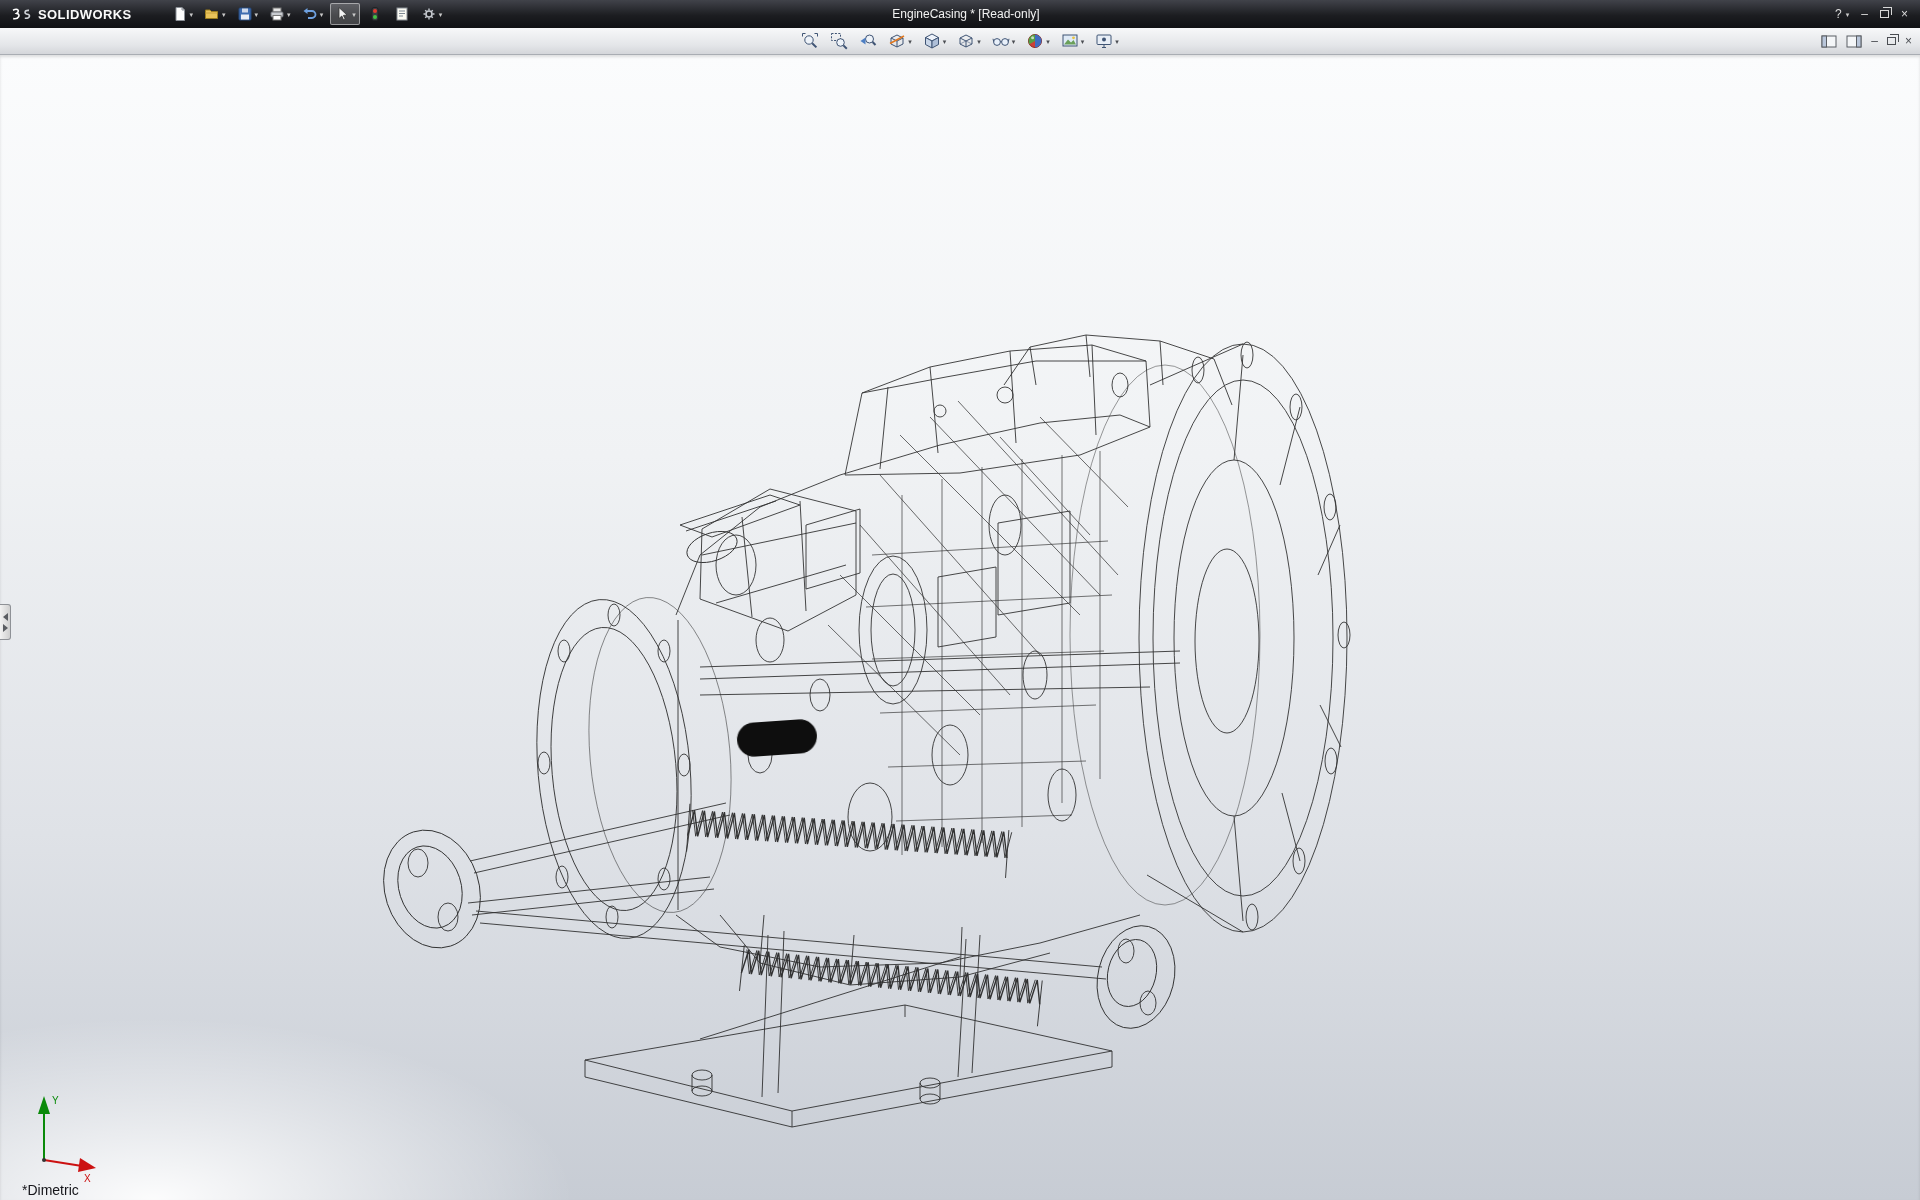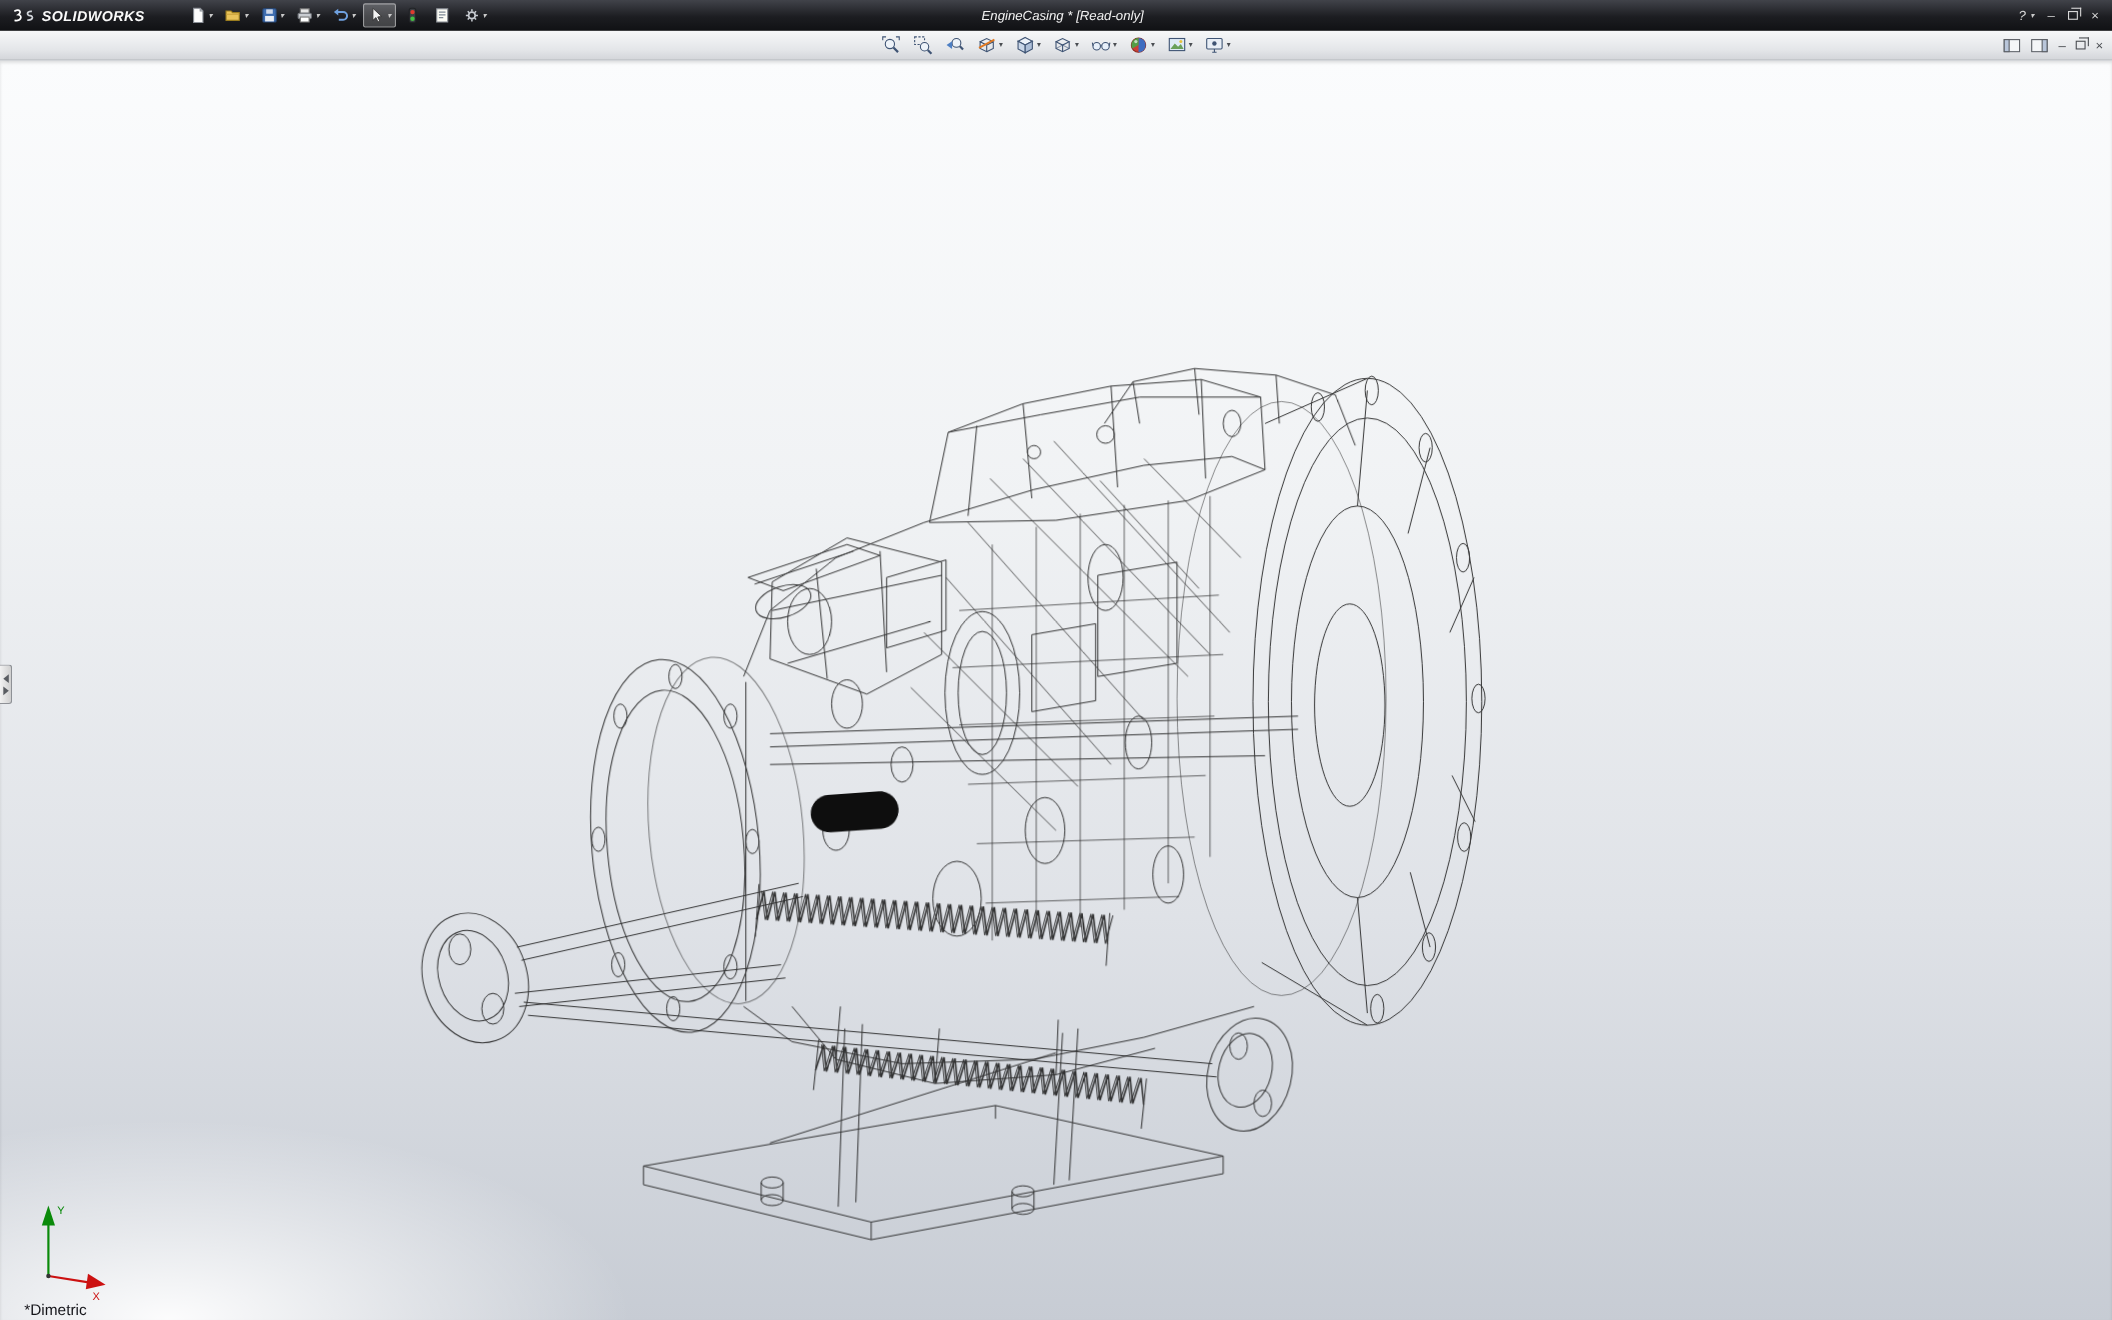--- a/index.html
+++ b/index.html
@@ -3,21 +3,21 @@
 <meta charset="utf-8">
 <style>
   * { box-sizing: border-box; margin: 0; padding: 0; }
   html,body { width:1920px; height:1200px; overflow:hidden; background:#000;
               font-family:"Liberation Sans", sans-serif; }
   .app { position:relative; width:1920px; height:1200px; background:#fff; }
 
   
   .titlebar { position:relative; height:28px;
     background:linear-gradient(#41434a, #1c1d21 55%, #101114);
-    display:flex; align-items:center; color:#e9e9e9; z-index:5;font-style:italic; }
+    display:flex; align-items:center; color:#e9e9e9; z-index:5; }
   .brand { display:flex; align-items:center; gap:6px; padding-left:10px; }
   .brand-name { font-weight:bold; font-size:13px; letter-spacing:.4px; color:#fafafa; }
   .tb { display:flex; align-items:center; margin-left:36px; gap:3px; }
   .tb-btn { display:flex; align-items:center; height:22px; padding:0 3px; border-radius:2px; border:1px solid transparent; }
   .tb-btn.active { background:rgba(255,255,255,.20); border:1px solid rgba(255,255,255,.45); }
   .ic { display:flex; align-items:center; }
   .caret { font-size:7px; color:#c9c9c9; margin-left:2px; line-height:1; }
   .hud .caret, .doc-controls .caret { color:#4a4d52; }
   .window-title { position:absolute; left:0; right:0; text-align:center; font-size:12px; color:#f2f2f2; pointer-events:none;padding-left:12px; }
   .win-controls { margin-left:auto; display:flex; align-items:center; gap:12px; padding-right:12px; font-size:12px; color:#dcdcdc; }

